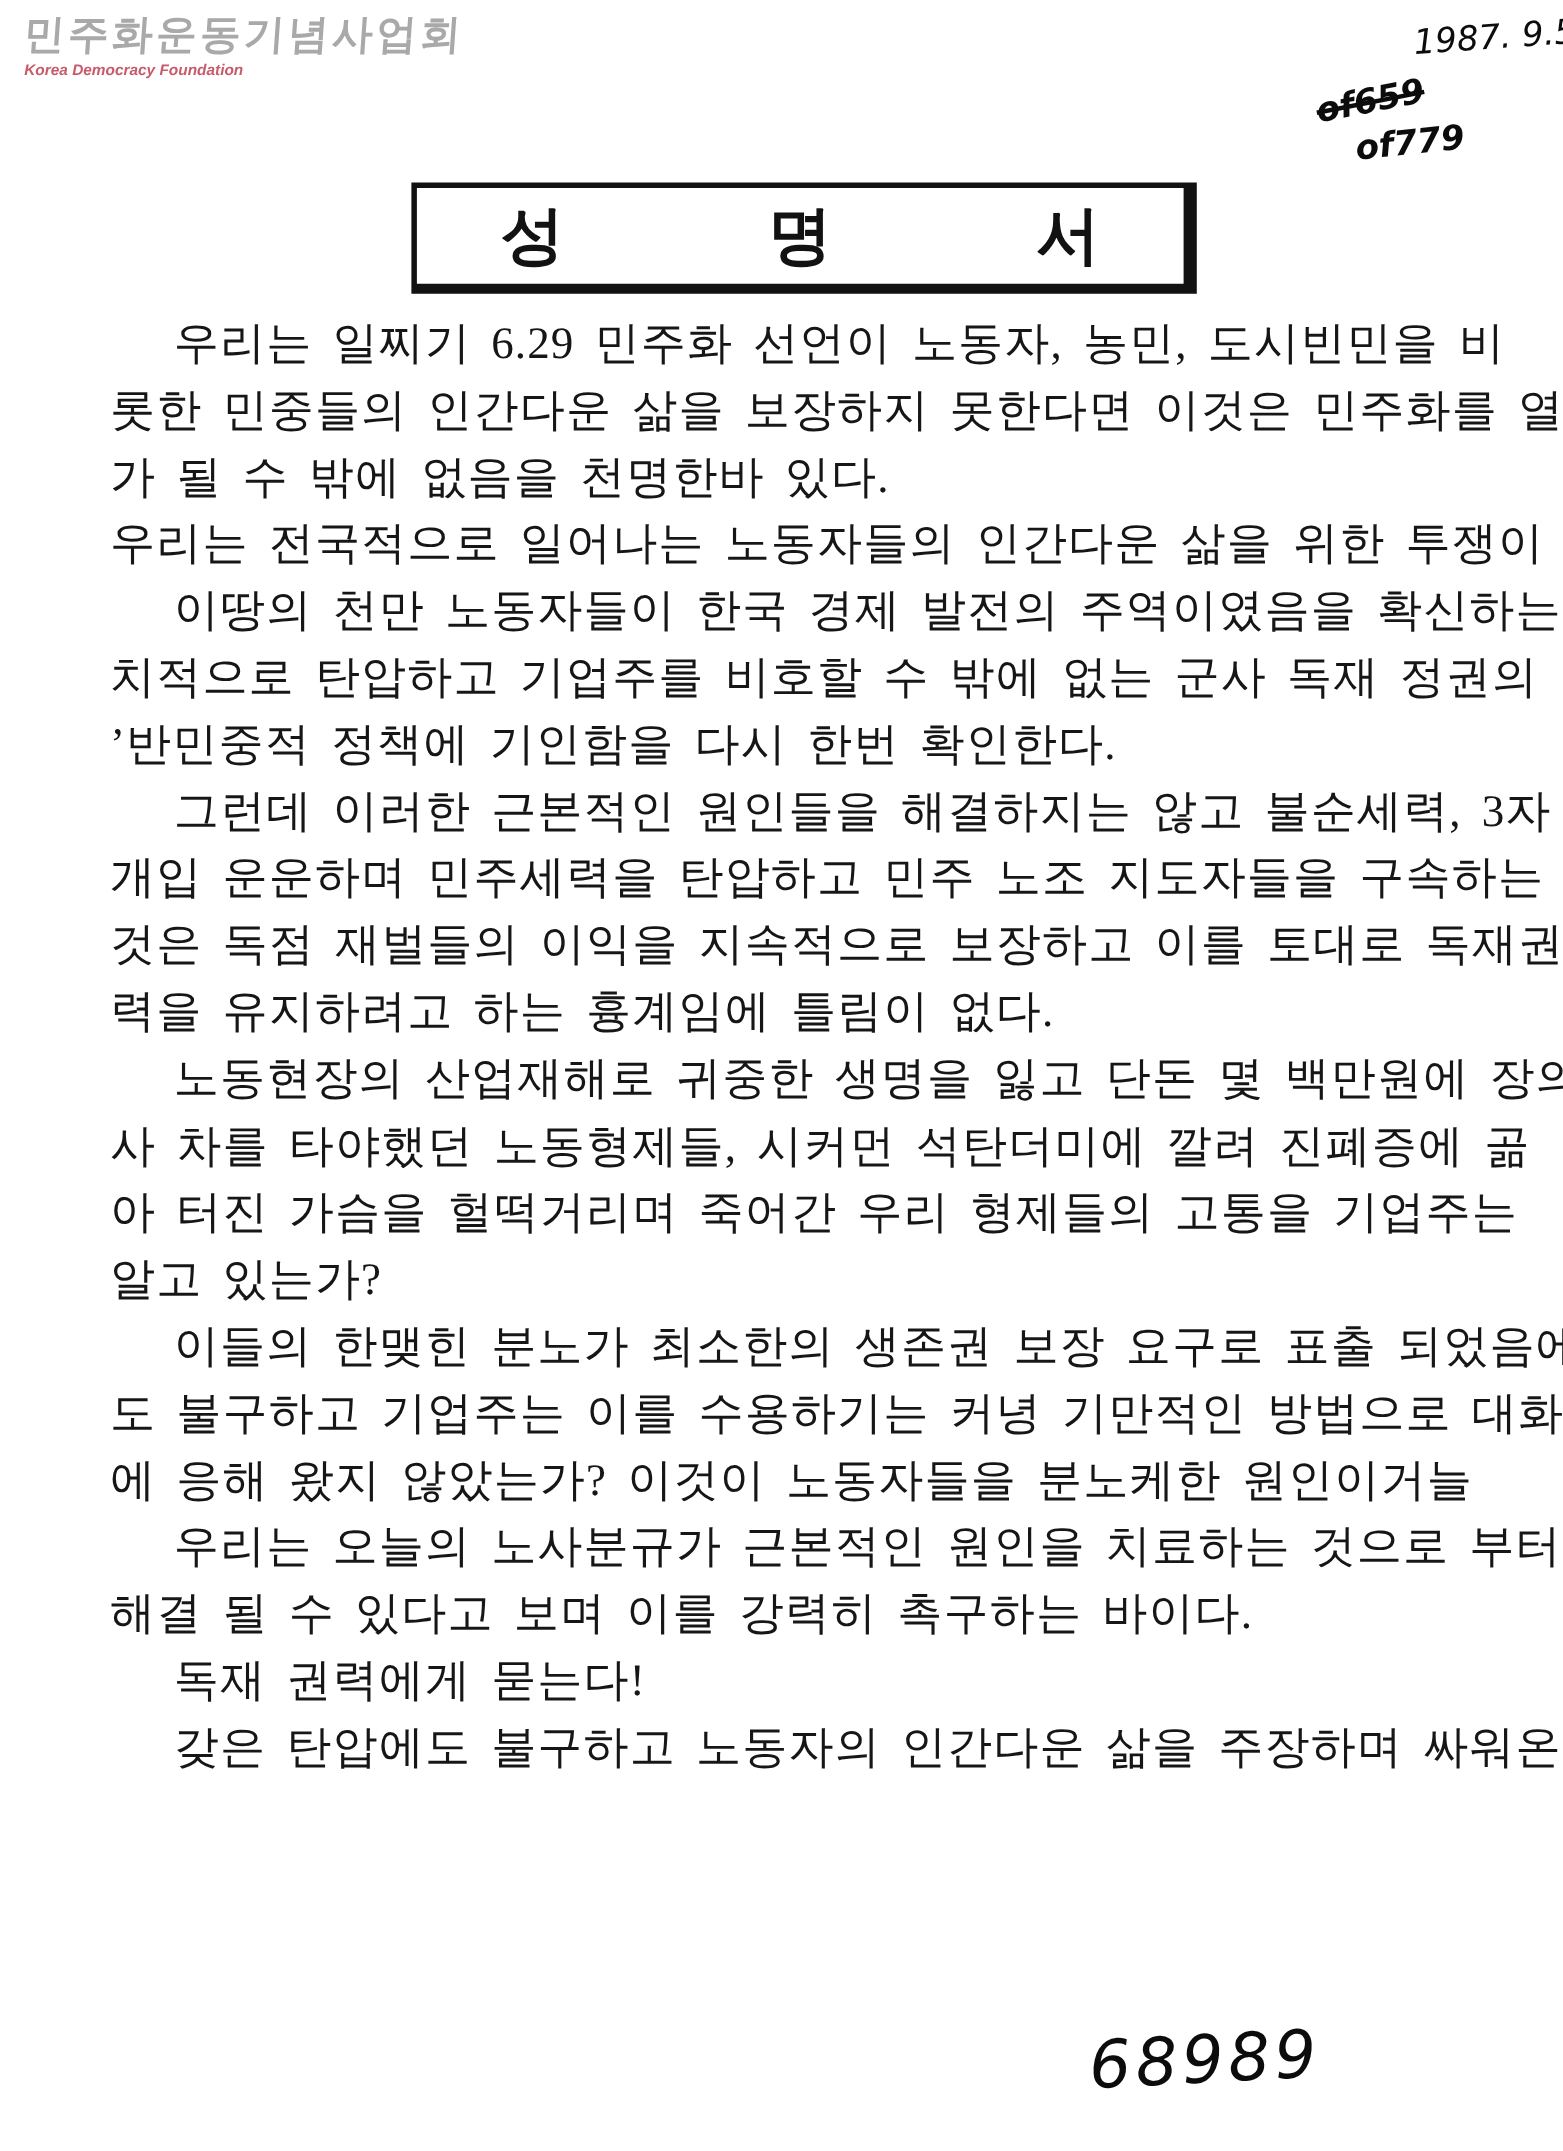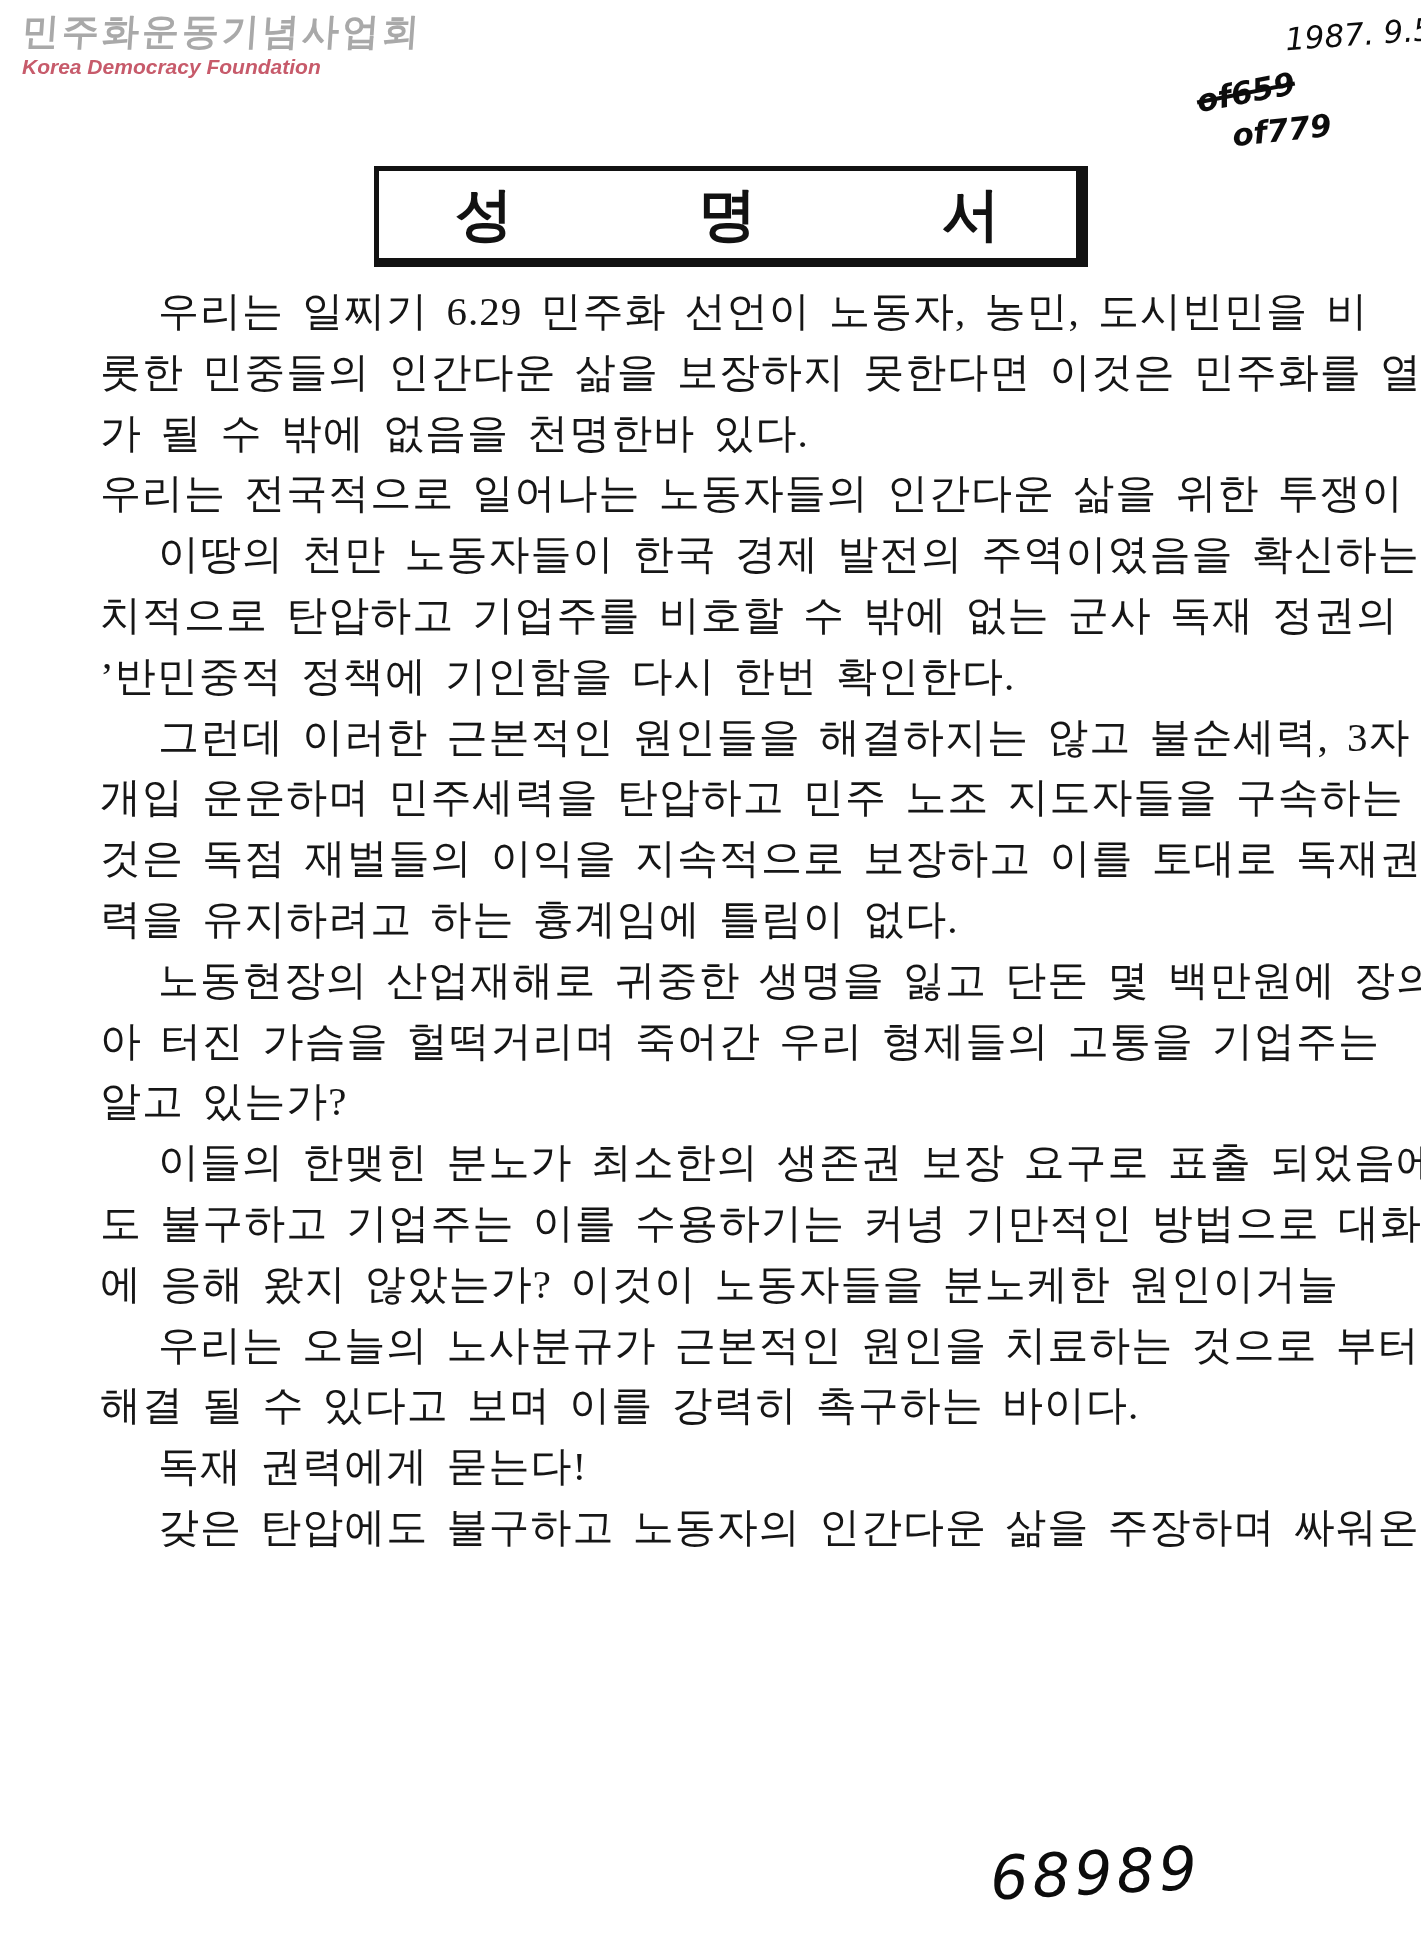--- a/index.html
+++ b/index.html
@@ -19,21 +19,21 @@
     font-size:37px;
     letter-spacing:3px;
     color:var(--logo-gray,#a9a9a9);
     transform:skewX(-4deg);
     line-height:1.1;
   }
   .logo-en{
     font-family:"Liberation Sans",sans-serif;
     font-weight:bold;
     font-style:italic;
-    font-size:21px;
+    font-size:14px;
     letter-spacing:0px;
     color:var(--logo-red,#c75b6b);
     margin-top:2px;
   }
   
   .hand{
     position:absolute;
     font-family:"DejaVu Sans",sans-serif;
     font-style:italic;
     color:#0c0c0c;
@@ -114,20 +114,21 @@
       <div class="line last">가 될 수 밖에 없음을 천명한바 있다.</div>
       <div class="line">우리는 전국적으로 일어나는 노동자들의 인간다운 삶을 위한 투쟁이</div>
       <div class="line indent">이땅의 천만 노동자들이 한국 경제 발전의 주역이였음을 확신하는</div>
       <div class="line">치적으로 탄압하고 기업주를 비호할 수 밖에 없는 군사 독재 정권의</div>
       <div class="line last">’반민중적 정책에 기인함을 다시 한번 확인한다.</div>
       <div class="line indent">그런데 이러한 근본적인 원인들을 해결하지는 않고 불순세력, 3자</div>
       <div class="line">개입 운운하며 민주세력을 탄압하고 민주 노조 지도자들을 구속하는</div>
       <div class="line">것은 독점 재벌들의 이익을 지속적으로 보장하고 이를 토대로 독재권</div>
       <div class="line last">력을 유지하려고 하는 흉계임에 틀림이 없다.</div>
       <div class="line indent">노동현장의 산업재해로 귀중한 생명을 잃고 단돈 몇 백만원에 장의</div>
+      <div class="line">사 차를 타야했던 노동형제들, 시커먼 석탄더미에 깔려 진폐증에 곪</div>
       <div class="line">아 터진 가슴을 헐떡거리며 죽어간 우리 형제들의 고통을 기업주는</div>
       <div class="line last">알고 있는가?</div>
       <div class="line indent">이들의 한맺힌 분노가 최소한의 생존권 보장 요구로 표출 되었음에</div>
       <div class="line">도 불구하고 기업주는 이를 수용하기는 커녕 기만적인 방법으로 대화</div>
       <div class="line">에 응해 왔지 않았는가? 이것이 노동자들을 분노케한 원인이거늘</div>
       <div class="line indent">우리는 오늘의 노사분규가 근본적인 원인을 치료하는 것으로 부터</div>
       <div class="line last">해결 될 수 있다고 보며 이를 강력히 촉구하는 바이다.</div>
       <div class="line indent last">독재 권력에게 묻는다!</div>
       <div class="line indent">갖은 탄압에도 불구하고 노동자의 인간다운 삶을 주장하며 싸워온</div>
     </div>

